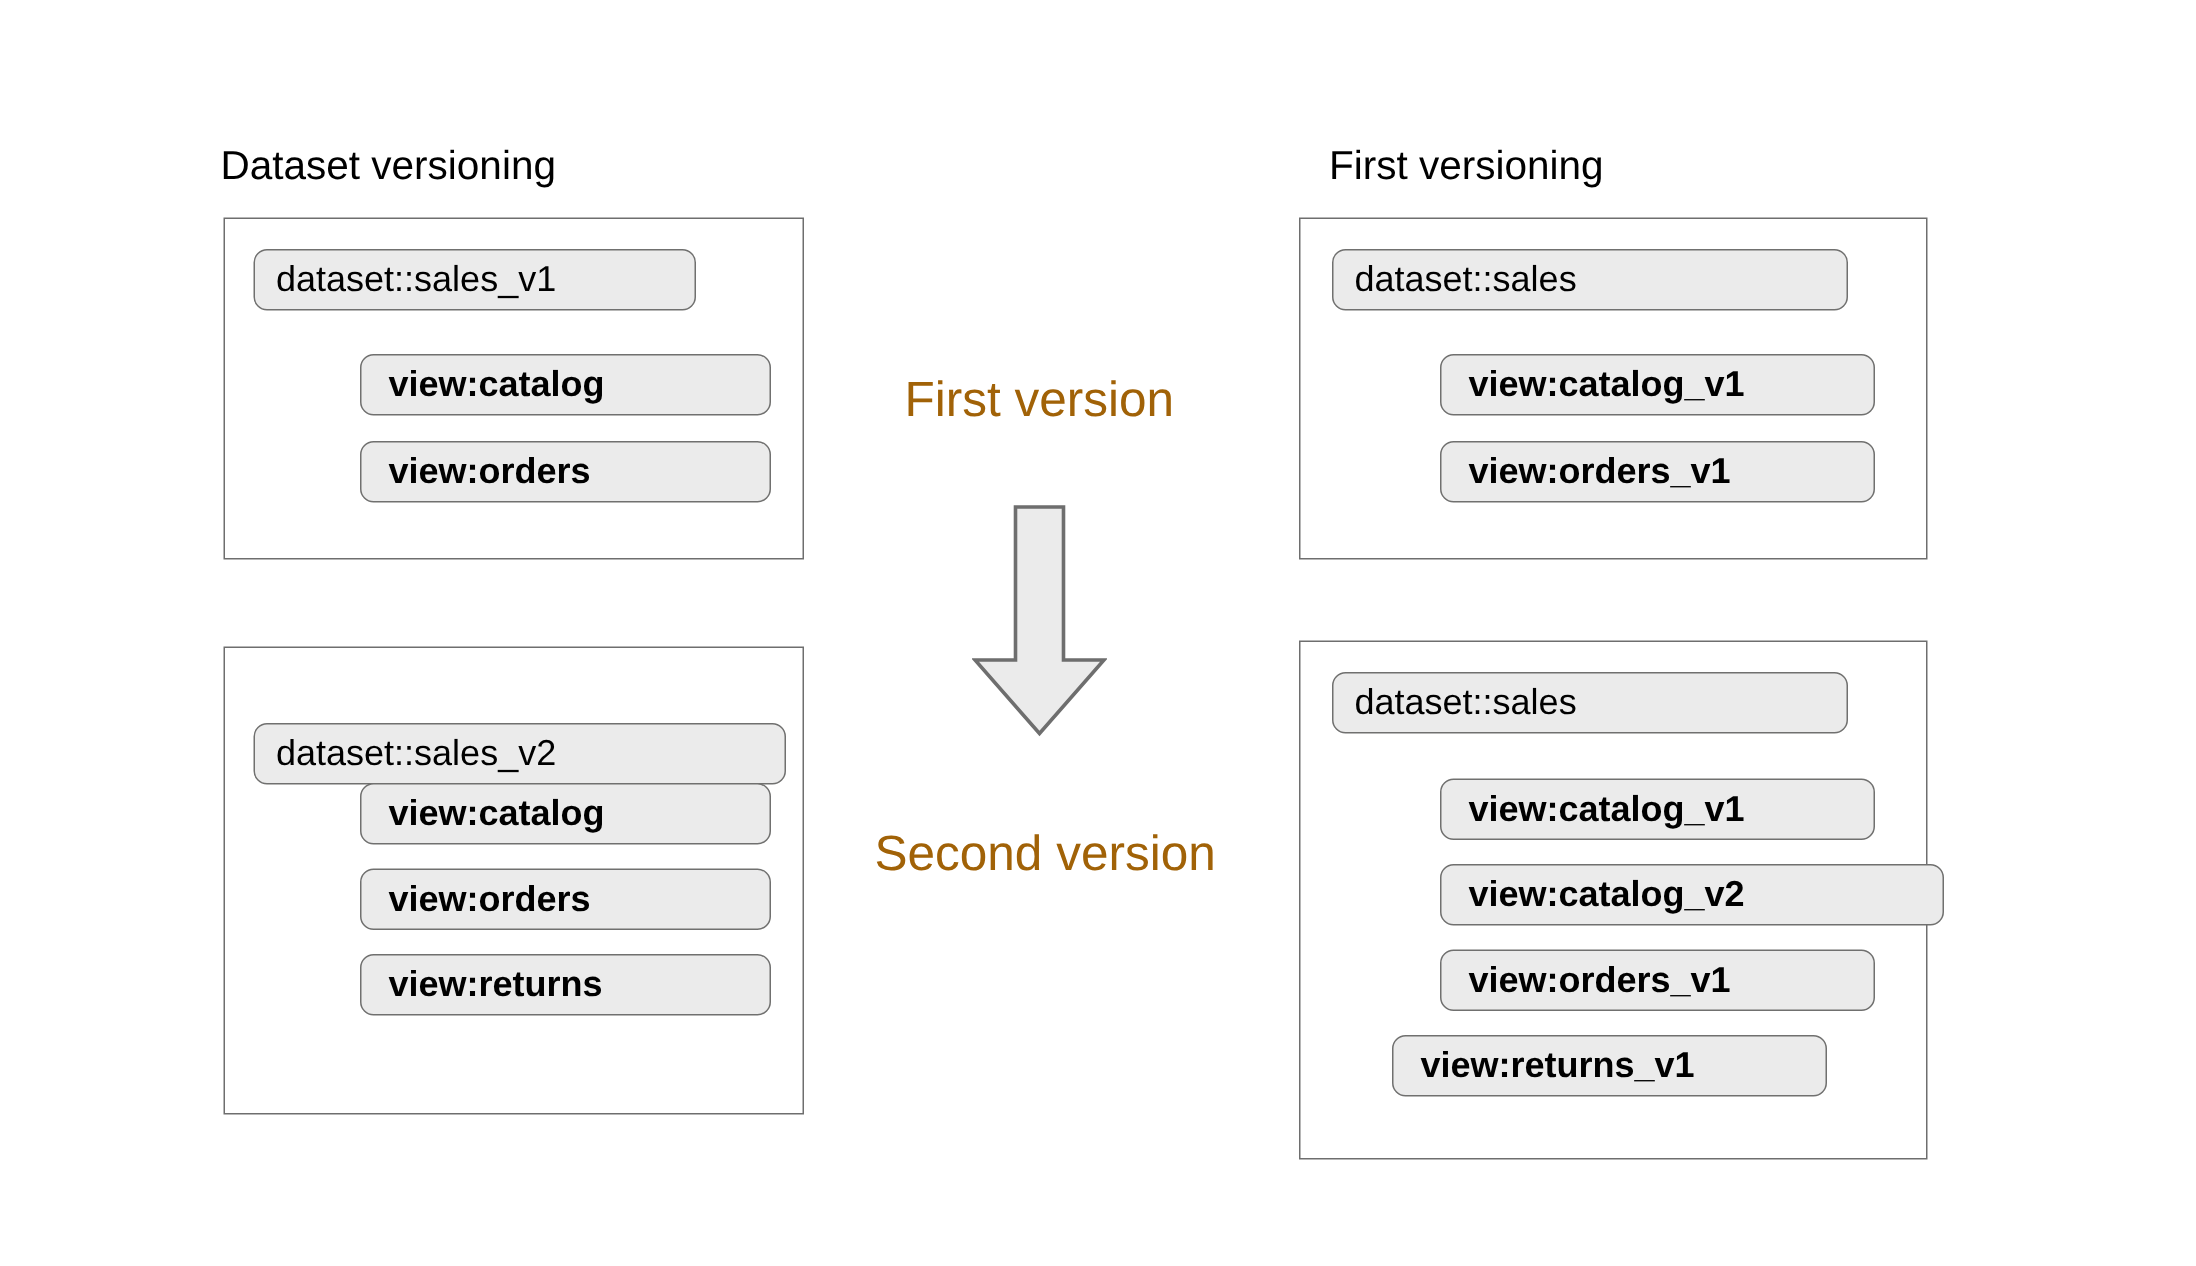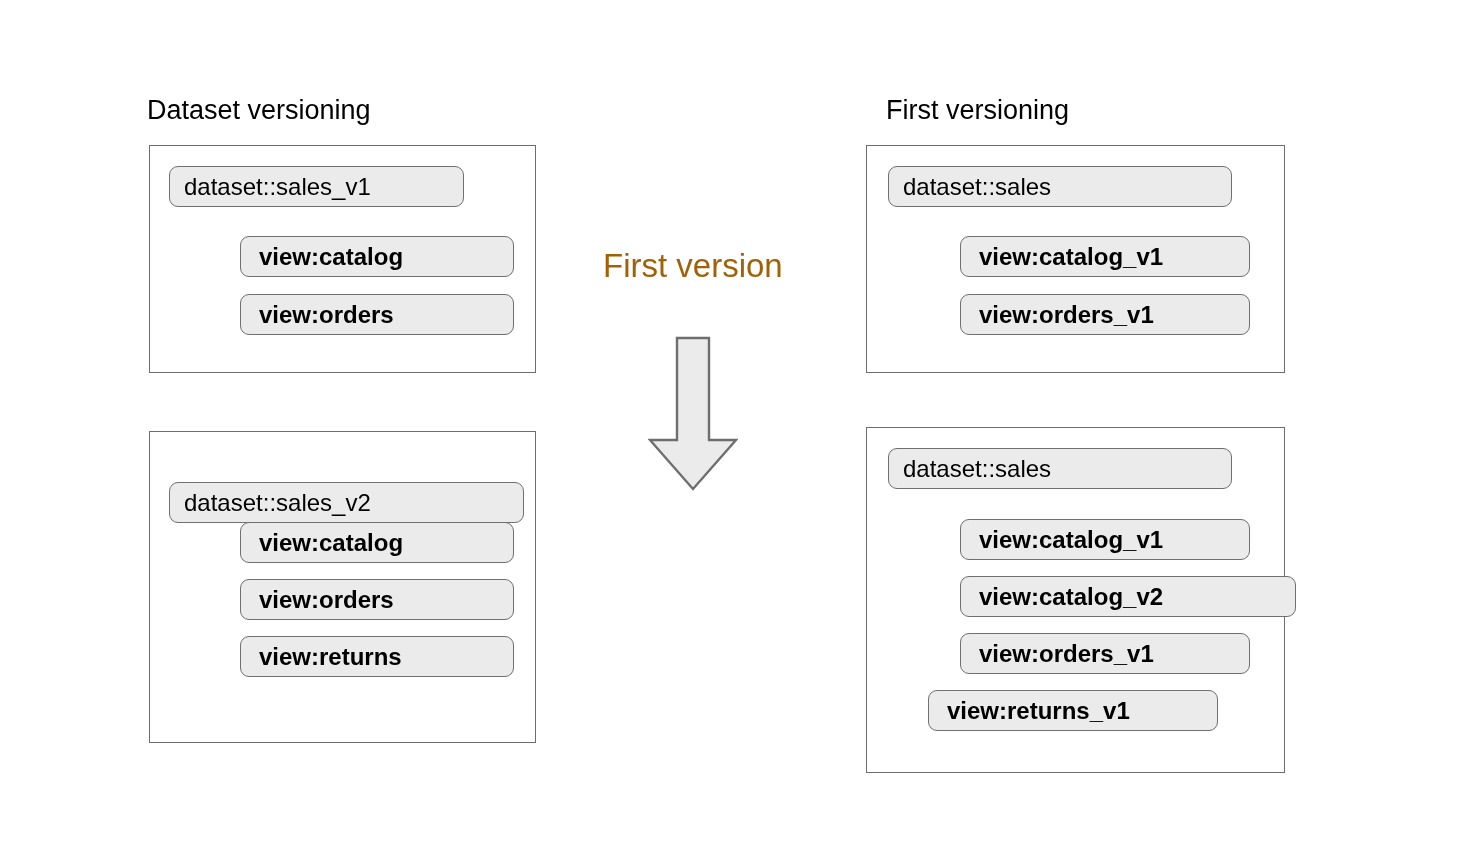--- a/index.html
+++ b/index.html
@@ -116,20 +116,21 @@
   <div class="pill pill-view" style="left:240px; top:636px; width:274px;">view:returns</div>
 
   <div class="flow-caption caption-first">First version</div>
 
   <div class="flow-arrow">
     <svg viewBox="0 0 90 156" xmlns="http://www.w3.org/2000/svg">
       <polygon points="29,2 61,2 61,104 88,104 45,153 2,104 29,104" fill="#ebebeb" stroke="#6e6e6e" stroke-width="2.4" stroke-linejoin="miter"></polygon>
     </svg>
   </div>
 
+  <div class="flow-caption caption-second">Second version</div>
 
   <div class="column-heading heading-right">First versioning</div>
 
   <div class="group-box group-right-top"></div>
 
   <div class="pill pill-dataset" style="left:888px; top:166px; width:344px;">dataset::sales</div>
 
   <div class="pill pill-view" style="left:960px; top:236px; width:290px;">view:catalog_v1</div>
 
   <div class="pill pill-view" style="left:960px; top:294px; width:290px;">view:orders_v1</div>

